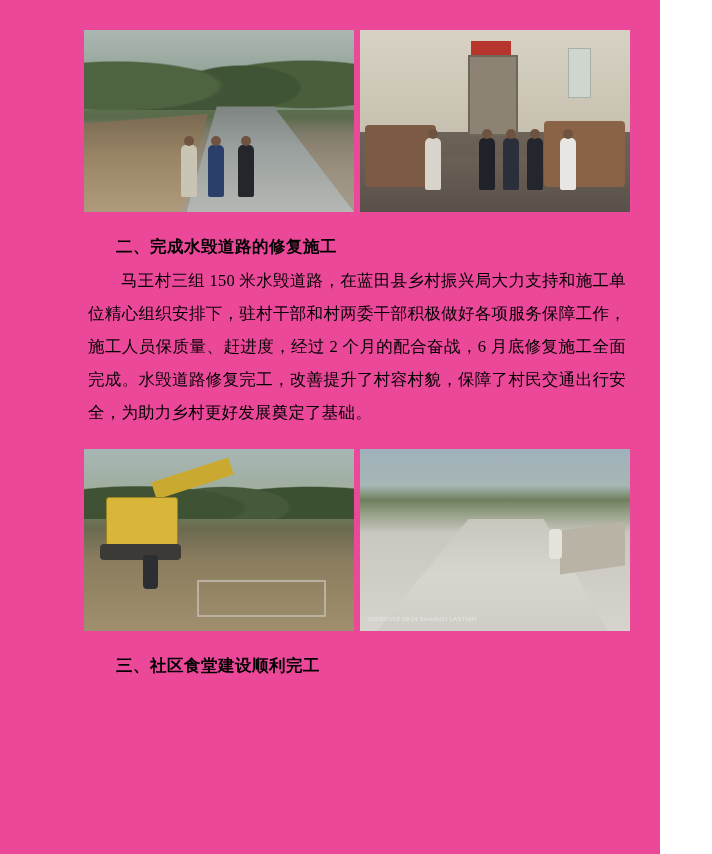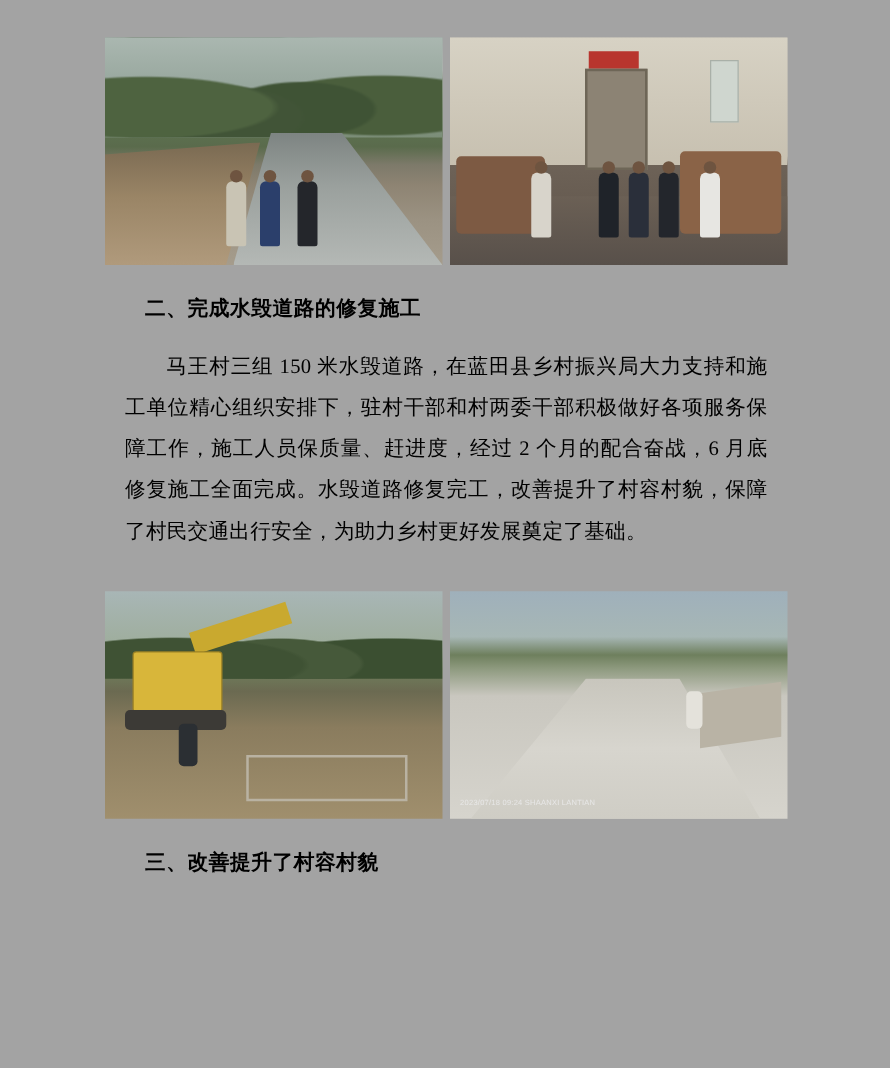--- a/index.html
+++ b/index.html
@@ -9,23 +9,23 @@
   }
   body {
     width: 712px;
     height: 854px;
     font-family: "Liberation Serif", serif;
     color: #000000;
     overflow: hidden;
   }
   .page {
     position: relative;
-    width: 712px;
+    width: 660px;
     height: 854px;
-    background: #a3a3a3;
+    background: #ec4899;
     box-sizing: border-box;
     padding: 0;
   }
   .content {
     position: absolute;
     left: 84px;
     top: 30px;
     width: 546px;
   }
 
@@ -209,21 +209,21 @@
     font-size: 16.5px;
     font-weight: bold;
     margin: 0;
     padding: 0 0 0 32px;
     line-height: 1.6;
     letter-spacing: .5px;
   }
   p.body {
     font-size: 16.5px;
     line-height: 2.0;
-    margin: 16px;
+    margin: 4px;
     text-align: justify;
     text-justify: inter-ideograph;
     text-indent: 33px;
     letter-spacing: .2px;
   }
 </style>
 </head>
 <body>
 
 <div class="page">
@@ -275,16 +275,16 @@
         <div class="newroad"></div>
         <div class="wall-r"></div>
         <div class="worker2"></div>
         <div class="stamp">2023/07/18 09:24
 SHAANXI LANTIAN</div>
       </div>
     </div>
 
     <div class="gap-after-photos"></div>
 
-    <h2 class="section">三、改善提升了村容村貌</h2>
+    <h2 class="section">三、社区食堂建设顺利完工</h2>
 
   </div>
 </div>
 
 </body></html>

